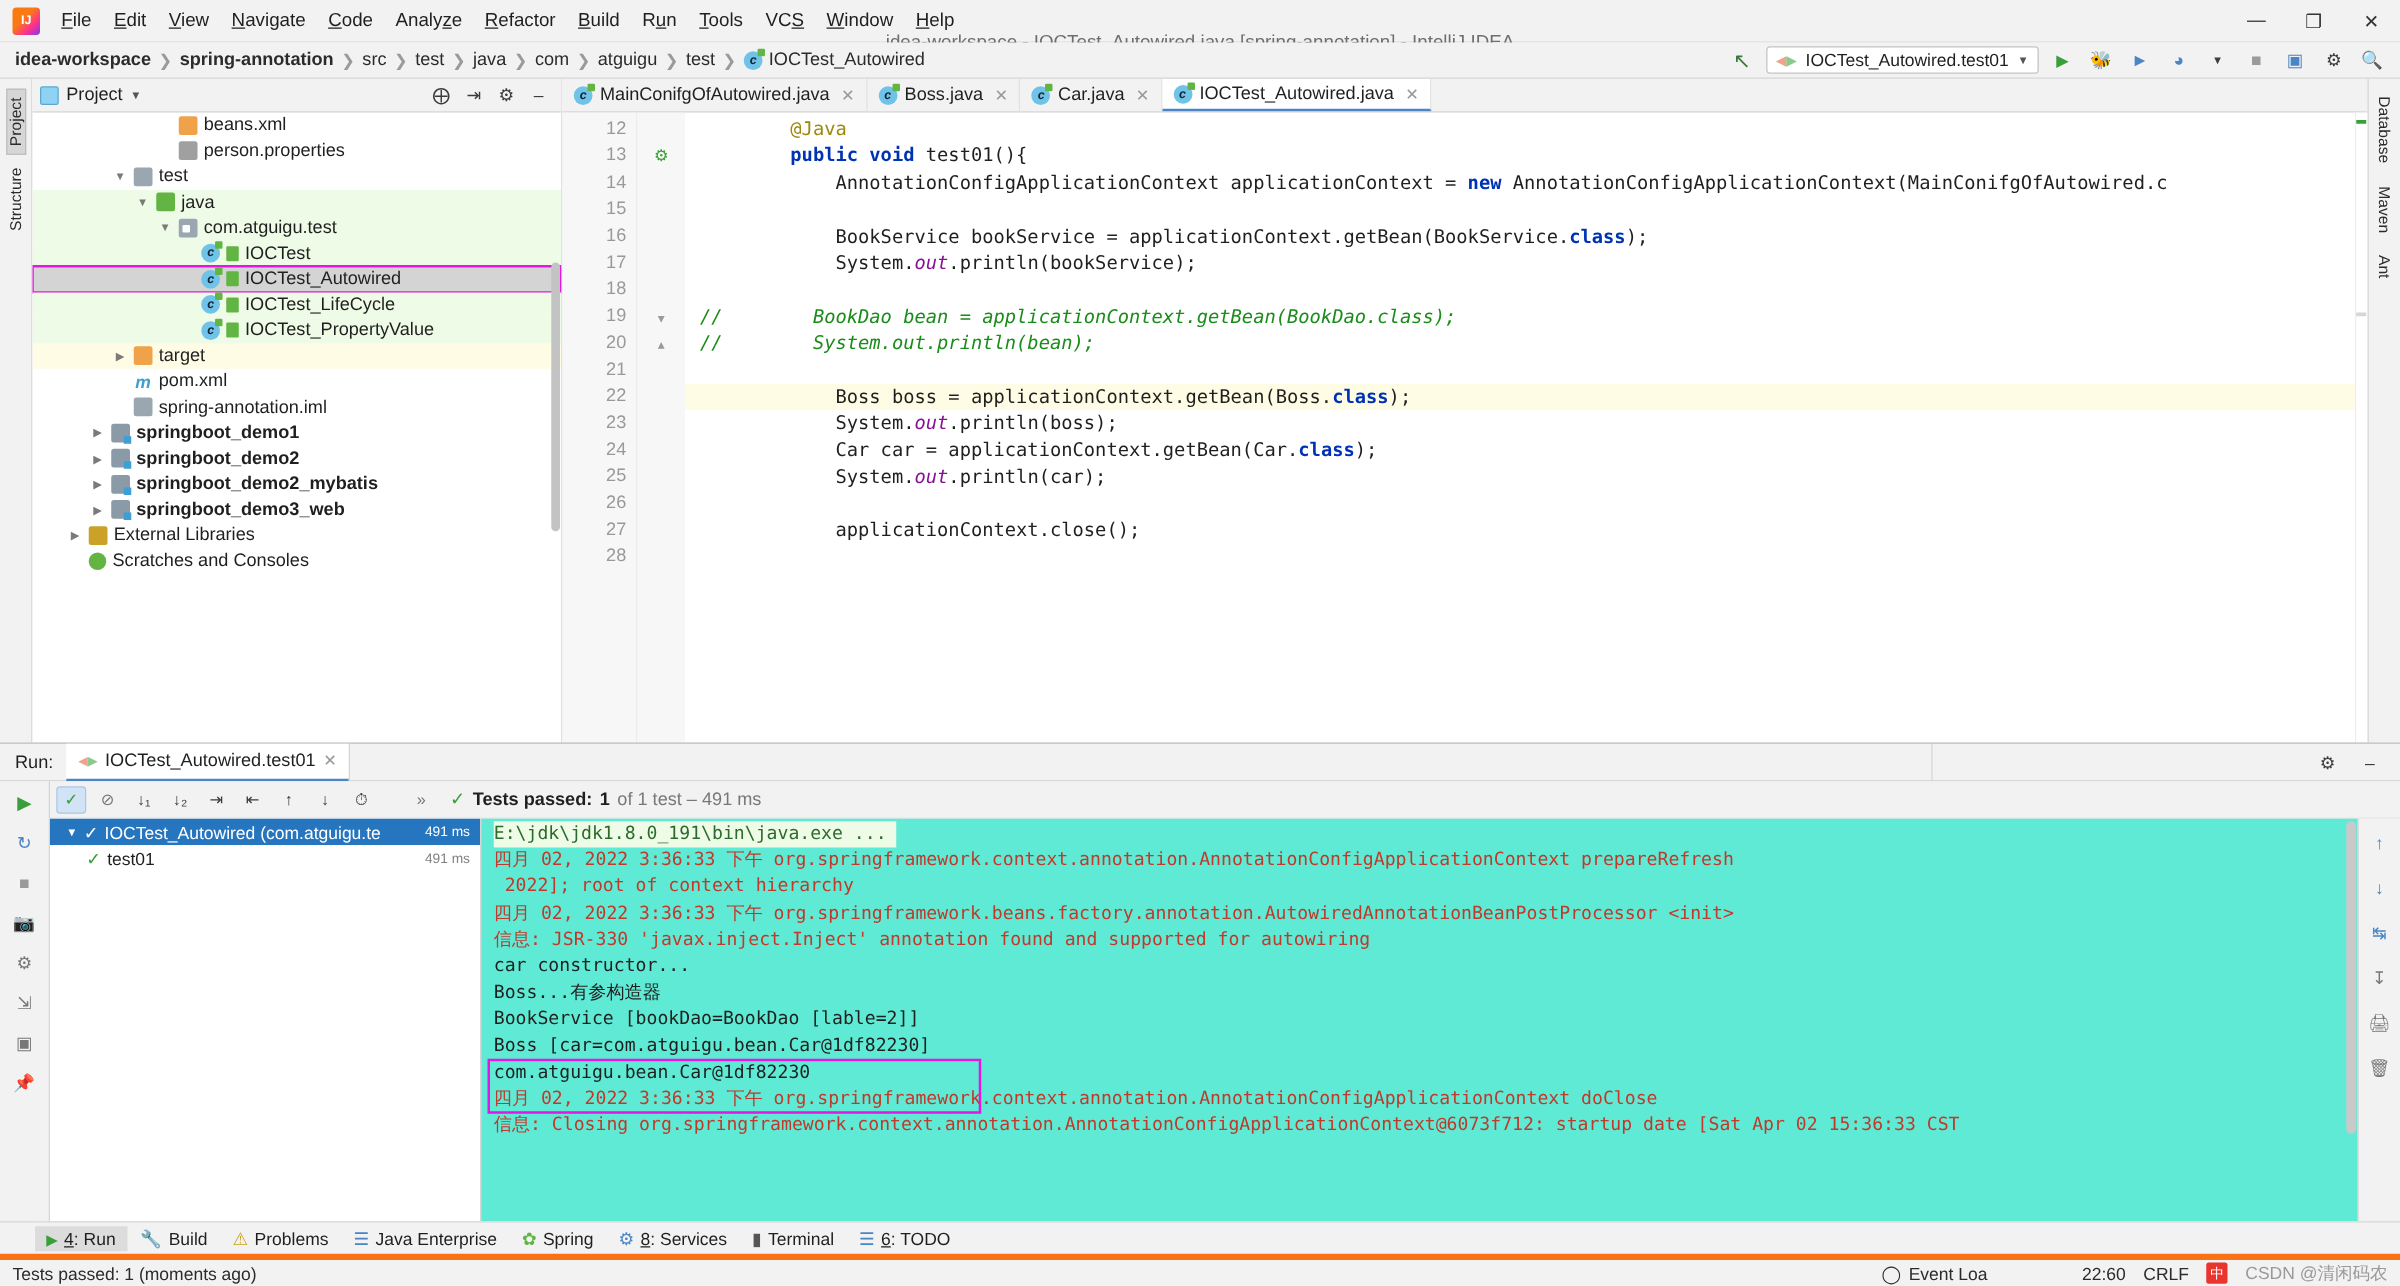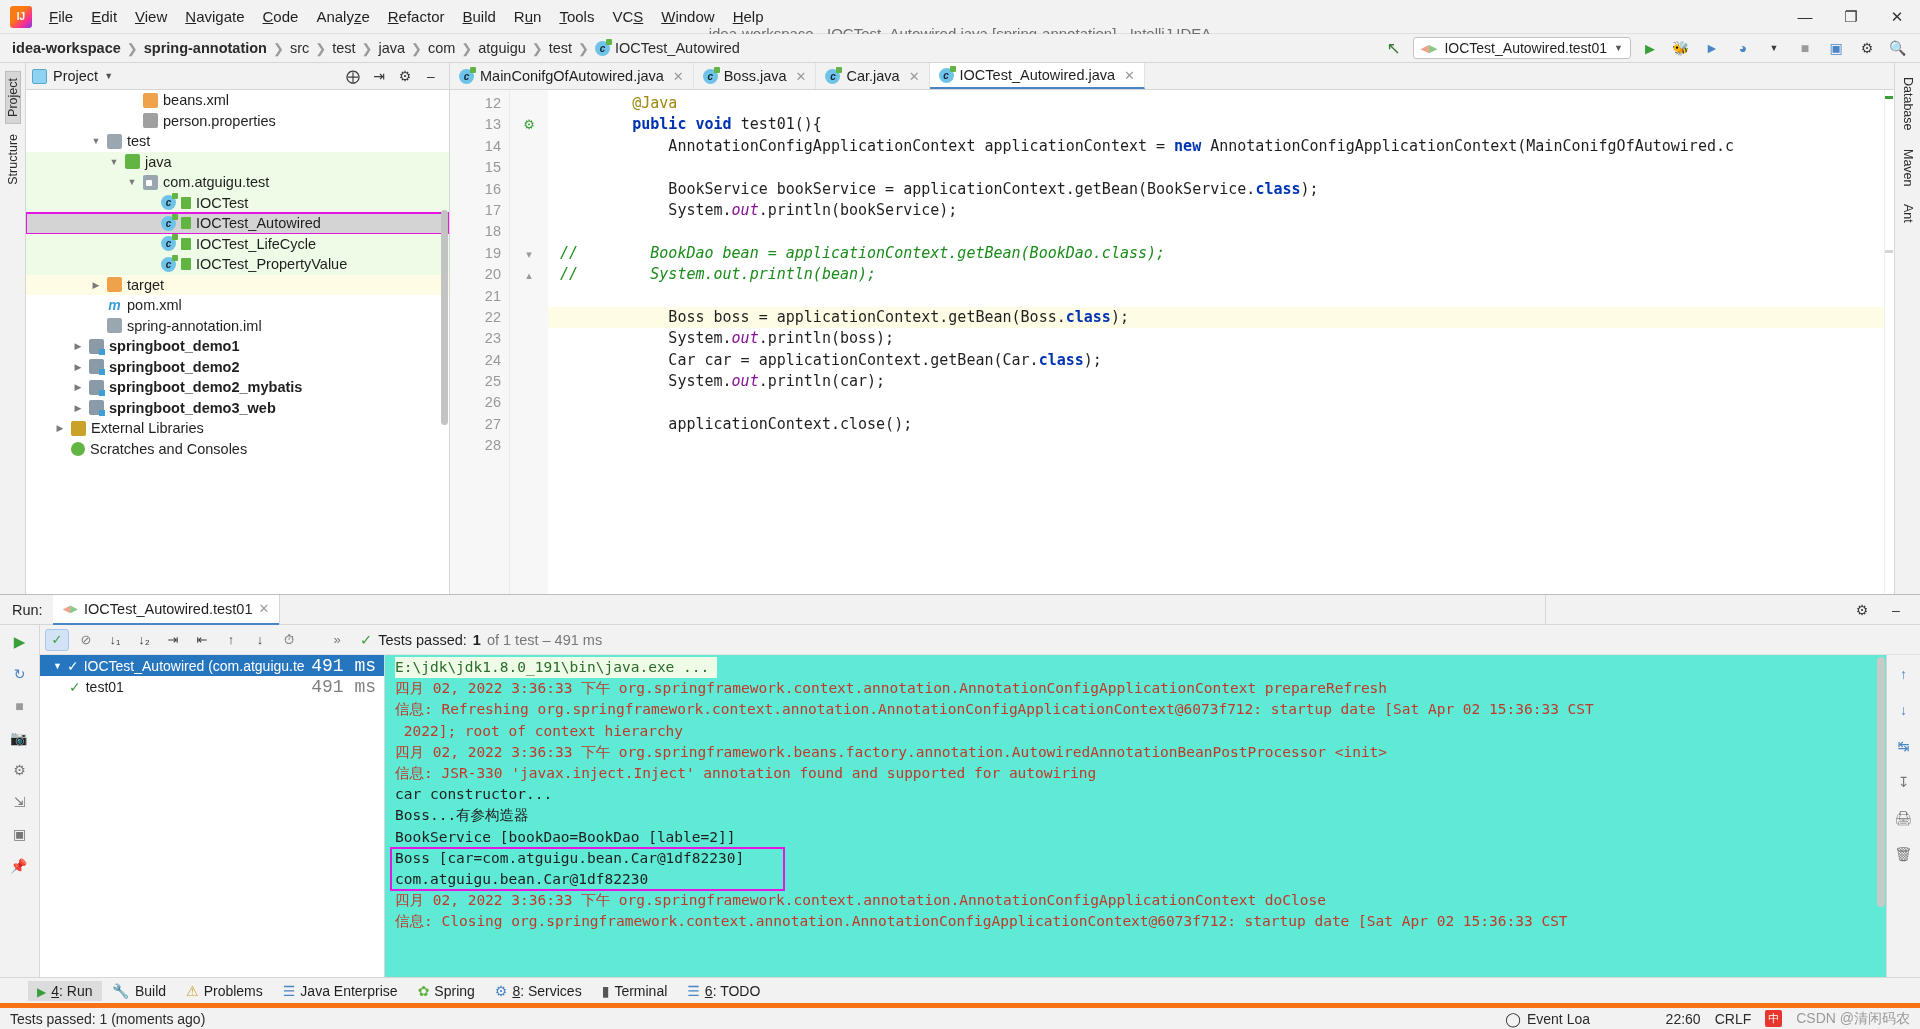--- a/index.html
+++ b/index.html
@@ -150,21 +150,21 @@
   .rti{width:24px;height:22px;display:flex;align-items:center;justify-content:center;color:#3c3c3c;font-size:14px;}
   #run-right{flex:1;display:flex;flex-direction:column;min-width:0;}
   #run-toolbar{height:30px;display:flex;align-items:center;gap:5px;padding:0 5px;border-bottom:1px solid #e2e2e2;background:#f2f2f2;}
   .tbtn{width:24px;height:22px;display:flex;align-items:center;justify-content:center;font-size:13px;color:#3c3c3c;}
   .tbtn.on{background:#d2e3f5;border:1px solid #a9c7e8;border-radius:3px;}
   #status-line{flex:1;font-size:14.5px;padding-left:6px;display:flex;align-items:center;gap:6px;}
   #run-content{flex:1;display:flex;min-height:0;}
   #test-tree{width:345px;background:#fff;border-right:1px solid #d6d6d6;font-size:14px;}
   .ttrow{height:21px;display:flex;align-items:center;gap:5px;padding-left:8px;white-space:nowrap;}
   .ttrow.sel{background:#2675bf;color:#fff;}
-  .ttrow .ms{margin-left:auto;padding-right:8px;font-size:18px;font-family:Liberation Mono, monospace;}
+  .ttrow .ms{margin-left:auto;padding-right:8px;font-size:11px;}
   .ttrow.sel .ms{color:#fff;}
   .ttrow .ms.g{color:#808080;}
   #console{flex:1;background:#5eead4;position:relative;overflow:hidden;padding-top:2px;}
   .logline{height:21.2px;line-height:21.2px;font-size:14.5px;white-space:pre;padding-left:10px;
            font-family:"DejaVu Sans Mono","Liberation Mono",monospace;color:#1f1f1f;}
   .logline.err{color:#c0392b;}
   .logline.cmd{color:#2b6b2b;background:#eefbe6;display:inline-block;padding-right:8px;}
   #console-scroll{position:absolute;right:0;top:0;width:10px;height:100%;}
   #console-thumb{position:absolute;right:1px;top:2px;width:8px;height:250px;background:#c9c9c9;border-radius:4px;}
   #console-tools{width:34px;background:#f2f2f2;border-left:1px solid #d6d6d6;
@@ -555,21 +555,21 @@
         <span class="tbtn">↓₂</span>
         <span class="tbtn">⇥</span>
         <span class="tbtn">⇤</span>
         <span class="tbtn">↑</span>
         <span class="tbtn">↓</span>
         <span class="tbtn">⏱</span>
         <span style="width:14px"></span>
         <span class="tbtn" style="color:#777;">»</span>
         <div id="status-line">
           <span class="chk">✓</span>
-          <span style="font-weight:normal;">Tests passed:</span>
+          <span style="font-weight:bold;">Tests passed:</span>
           <span style="font-weight:bold;">1</span>
           <span style="color:#777;">of 1 test – 491 ms</span>
         </div>
       </div>
 
       <div id="run-content">
         <div id="test-tree">
             <div class="ttrow sel">
               <span style="padding-left:0px"></span>
               <span style="font-size:9px;">▼</span>
@@ -580,21 +580,20 @@
             <div class="ttrow">
               <span style="padding-left:16px"></span>
               <span class="chk" style="">✓</span>
               <span>test01</span>
               <span class="ms g">491 ms</span>
             </div>
           </div>
         <div id="console">
             <div class="logline"><span class="logline cmd" style="padding-left:0;">E:\jdk\jdk1.8.0_191\bin\java.exe ...</span></div>
             <div class="logline err">四月 02, 2022 3:36:33 下午 org.springframework.context.annotation.AnnotationConfigApplicationContext prepareRefresh</div>
-            <div class="logline err">信息: Refreshing org.springframework.context.annotation.AnnotationConfigApplicationContext@6073f712: startup date [Sat Apr 02 15:36:33 CST</div>
             <div class="logline err"> 2022]; root of context hierarchy</div>
             <div class="logline err">四月 02, 2022 3:36:33 下午 org.springframework.beans.factory.annotation.AutowiredAnnotationBeanPostProcessor &lt;init&gt;</div>
             <div class="logline err">信息: JSR-330 'javax.inject.Inject' annotation found and supported for autowiring</div>
             <div class="logline">car constructor...</div>
             <div class="logline">Boss...有参构造器</div>
             <div class="logline">BookService [bookDao=BookDao [lable=2]]</div>
             <div class="logline">Boss [car=com.atguigu.bean.Car@1df82230]</div>
             <div class="logline">com.atguigu.bean.Car@1df82230</div>
             <div class="logline err">四月 02, 2022 3:36:33 下午 org.springframework.context.annotation.AnnotationConfigApplicationContext doClose</div>
             <div class="logline err">信息: Closing org.springframework.context.annotation.AnnotationConfigApplicationContext@6073f712: startup date [Sat Apr 02 15:36:33 CST</div>

